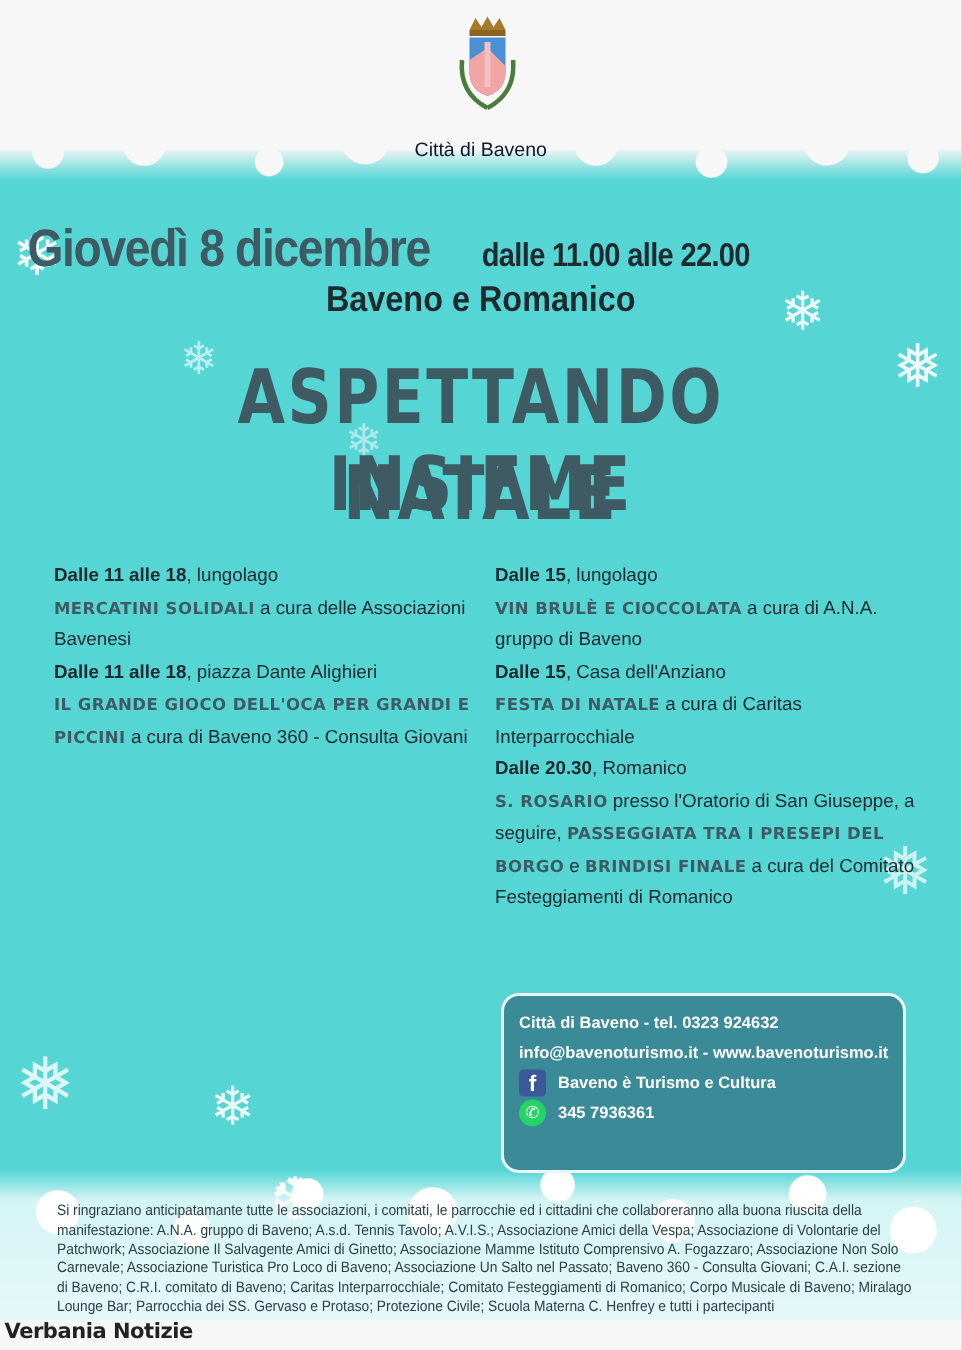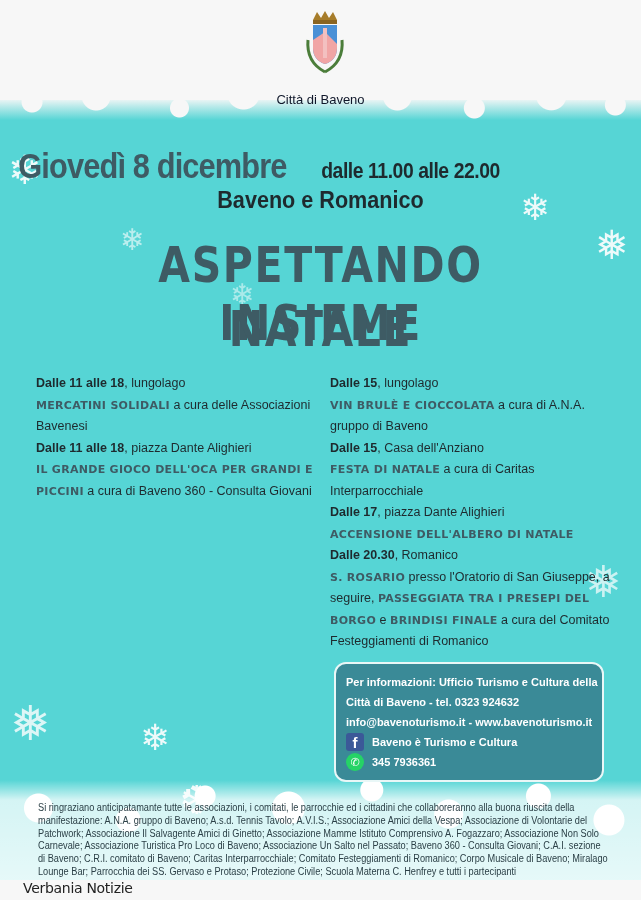--- a/index.html
+++ b/index.html
@@ -53,21 +53,21 @@
   .when { font-weight: bold; margin-top: 24px; }
   .ev { font-family: "DejaVu Sans", sans-serif; font-weight: bold; color: #3e5b64; font-size: 11px; letter-spacing: .3px; }
 
   .info-box { position: absolute; left: 334px; top: 662px; width: 270px; height: 120px; background: #3a8a97; border: 2px solid #e9f7f7; border-radius: 12px; padding: 8px 10px; color: #ffffff; font-weight: bold; font-size: 11px; line-height: 20px; }
   .info-row { display: flex; align-items: center; white-space: nowrap; }
   .fb-icon { width: 18px; height: 18px; background: #3b5998; color: #fff; font-family: "Liberation Sans", sans-serif; font-weight: bold; font-size: 15px; text-align: center; line-height: 20px; border-radius: 3px; margin-right: 8px; }
   .wa-icon { width: 18px; height: 18px; background: #25d366; color: #fff; border-radius: 50%; font-size: 11px; text-align: center; line-height: 18px; margin-right: 8px; }
 
   .thanks { position: absolute; left: 38px; top: 802px; width: 570px; font-size: 10px; line-height: 12.8px; color: #2c4047; transform: scaleX(.92); transform-origin: left top; width: 620px; }
 
-  .credit { position: absolute; left: 3px; top: 880px; font-size: 14px; color: #222; font-family: "DejaVu Sans", sans-serif; font-weight: normal; letter-spacing: -0.3px; margin-left: 20px; }
+  .credit { position: absolute; left: 3px; top: 880px; font-size: 14px; color: #222; font-family: "DejaVu Sans", sans-serif; font-weight: bold; letter-spacing: -0.3px; }
 </style>
 </head>
 <body>
 
 <div class="poster">
   <div class="top-white"></div>
   <div class="top-fringe"></div>
 
   <span class="flake" style="left:8px;top:150px;font-size:40px;">❄</span>
   <span class="flake" style="left:120px;top:225px;font-size:30px;opacity:.6">❄</span>
@@ -102,26 +102,24 @@
   <div class="title l2">NATALE</div>
 
   <div class="col left">
     <div class="row"><span class="when">Dalle 11 alle 18</span><span>, lungolago</span><br><span class="ev">MERCATINI  SOLIDALI</span><span> a cura delle Associazioni Bavenesi</span></div>
     <div class="row"><span class="when">Dalle 11 alle 18</span><span>, piazza Dante Alighieri</span><br><span class="ev">IL GRANDE GIOCO DELL'OCA PER GRANDI E PICCINI</span><span> a cura di Baveno 360 - Consulta Giovani</span></div>
   </div>
 
   <div class="col right">
     <div class="row"><span class="when">Dalle 15</span><span>, lungolago</span><br><span class="ev">VIN BRULÈ E CIOCCOLATA</span><span> a cura di A.N.A. gruppo di Baveno</span></div>
     <div class="row"><span class="when">Dalle 15</span><span>, Casa dell'Anziano</span><br><span class="ev">FESTA DI NATALE</span><span> a cura di Caritas Interparrocchiale</span></div>
-    <div class="row"><span class="when">Dalle 17</span><span>, piazza Dante Alighieri</span><br><span class="ev">ACCENSIONE DELL'ALBERO DI NATALE</span></div>
     <div class="row"><span class="when">Dalle 20.30</span><span>, Romanico</span><br><span class="ev">S. ROSARIO</span><span> presso l'Oratorio di San Giuseppe, a seguire, </span><span class="ev">PASSEGGIATA TRA I PRESEPI DEL BORGO</span><span> e </span><span class="ev">BRINDISI FINALE</span><span> a cura del Comitato Festeggiamenti di Romanico</span></div>
   </div>
 
   <div class="info-box">
-    <div class="info-row">Per informazioni: Ufficio Turismo e Cultura della</div>
     <div class="info-row">Città di Baveno - tel. 0323 924632</div>
     <div class="info-row">info@bavenoturismo.it - www.bavenoturismo.it</div>
     <div class="info-row">
       <span class="fb-icon">f</span>
       <span>Baveno è Turismo e Cultura</span>
     </div>
     <div class="info-row">
       <span class="wa-icon">✆</span>
       <span>345 7936361</span>
     </div>

